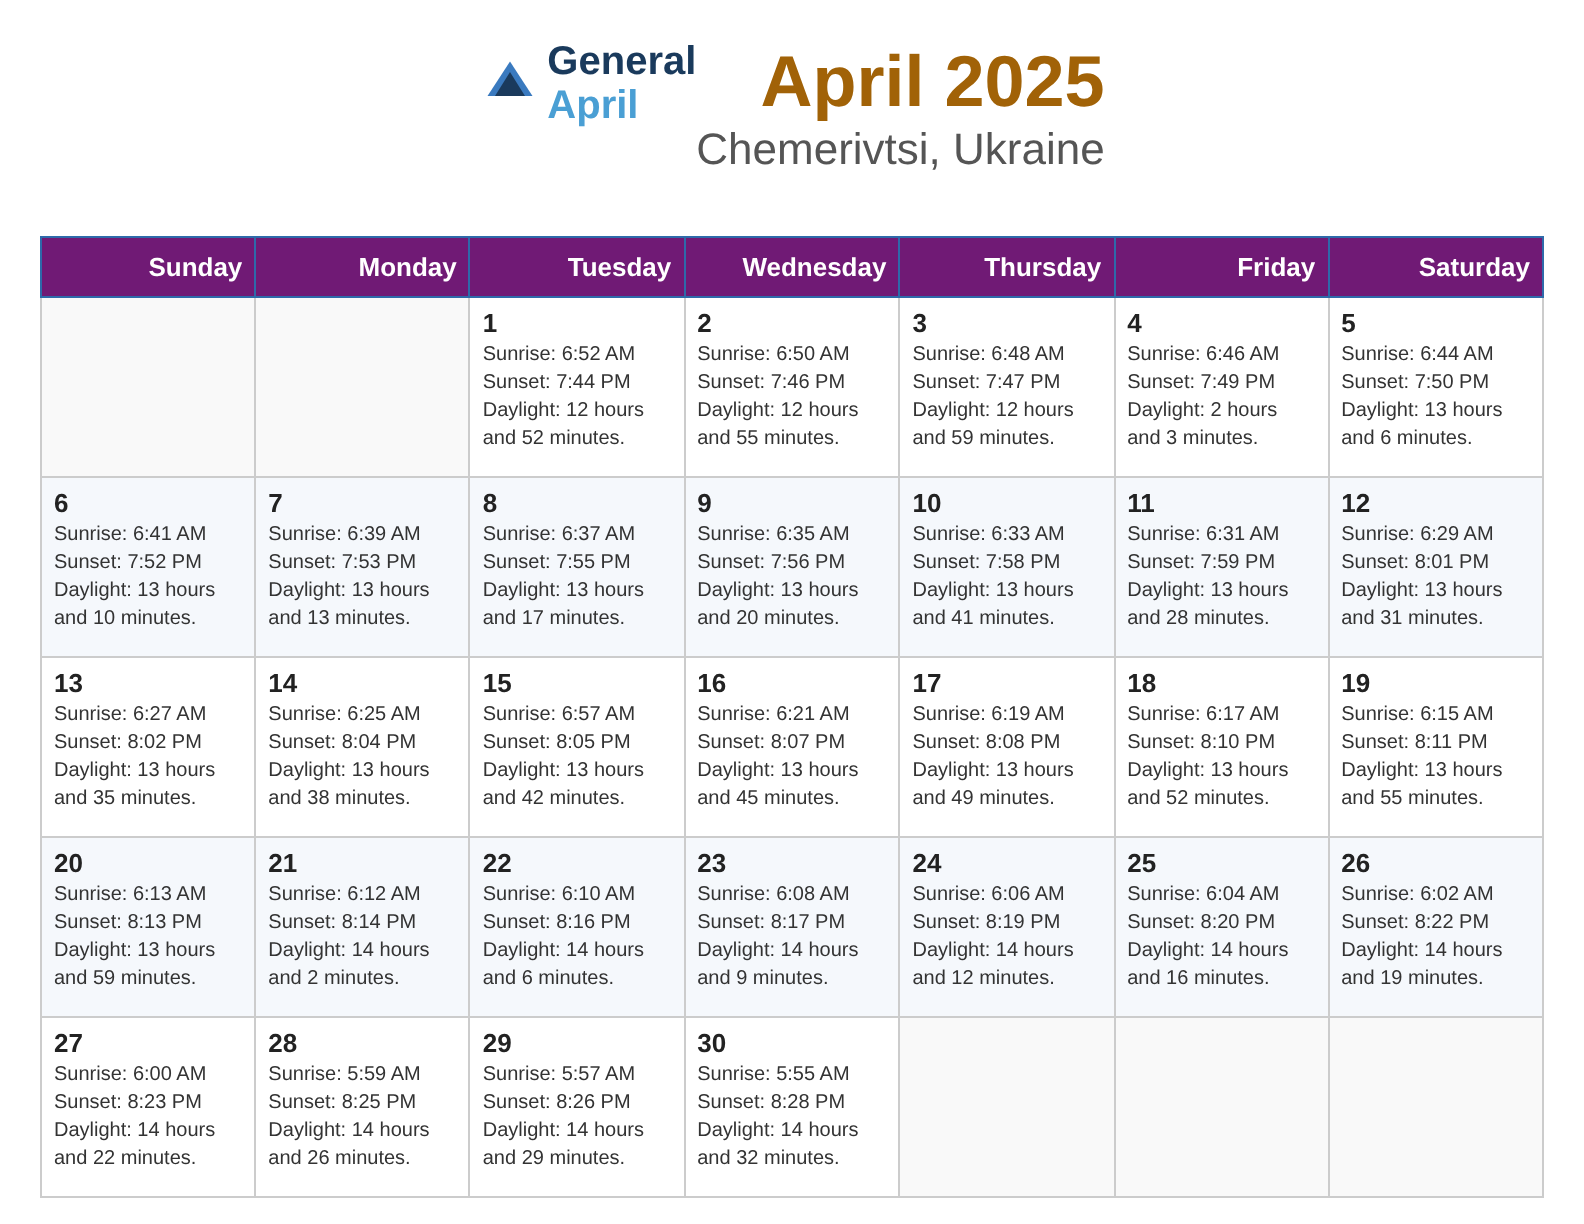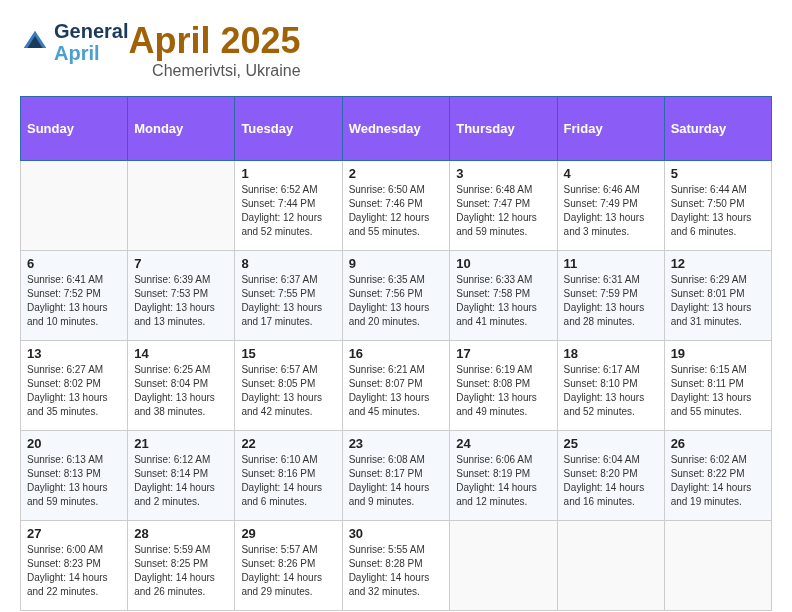--- a/index.html
+++ b/index.html
@@ -5,23 +5,23 @@
     * { box-sizing: border-box; margin: 0; padding: 0; }
     body {
       font-family: Arial, sans-serif;
       background: #fff;
       width: 792px;
       min-height: 612px;
       padding: 20px;
     }
     .header {
       display: flex;
-      justify-content: flex-start;
+      justify-content: center;
       align-items: flex-start;
-      margin-bottom: 16px;
+      margin-bottom: 30px;
     }
     .logo {
       display: flex;
       align-items: center;
       gap: 4px;
     }
     .logo-text {
       font-size: 20px;
       font-weight: bold;
       color: #1a3a5c;
@@ -36,35 +36,35 @@
     }
     .title-block {
       text-align: right;
     }
     .title-month {
       font-size: 36px;
       font-weight: bold;
       color: #a16207;
     }
     .title-location {
-      font-size: 16px;
+      font-size: 22px;
       color: #555;
     }
     .calendar {
       width: 100%;
       border-collapse: collapse;
       border: 1px solid #ccc;
     }
     .calendar th {
-      background: #8b5cf6;
+      background: #701a75;
       color: #fff;
       font-size: 13px;
       font-weight: bold;
-      padding: 24px 6px;
-      text-align: left;
+      padding: 7px 6px;
+      text-align: right;
       border: 1px solid #2e6aaa;
     }
     .calendar td {
       border: 1px solid #ccc;
       vertical-align: top;
       padding: 5px 6px;
       width: 108px;
       height: 90px;
       font-size: 10.5px;
       color: #222;
@@ -146,21 +146,21 @@
             <div>Sunrise: 6:48 AM</div>
             <div>Sunset: 7:47 PM</div>
             <div>Daylight: 12 hours and 59 minutes.</div>
           </div>
         </td>
         <td>
           <span class="day-num">4</span>
           <div class="day-info">
             <div>Sunrise: 6:46 AM</div>
             <div>Sunset: 7:49 PM</div>
-            <div>Daylight: 13 hours and 3 minutes.</div>
+            <div>Daylight: 2 hours and 3 minutes.</div>
           </div>
         </td>
         <td>
           <span class="day-num">5</span>
           <div class="day-info">
             <div>Sunrise: 6:44 AM</div>
             <div>Sunset: 7:50 PM</div>
             <div>Daylight: 13 hours and 6 minutes.</div>
           </div>
         </td>

